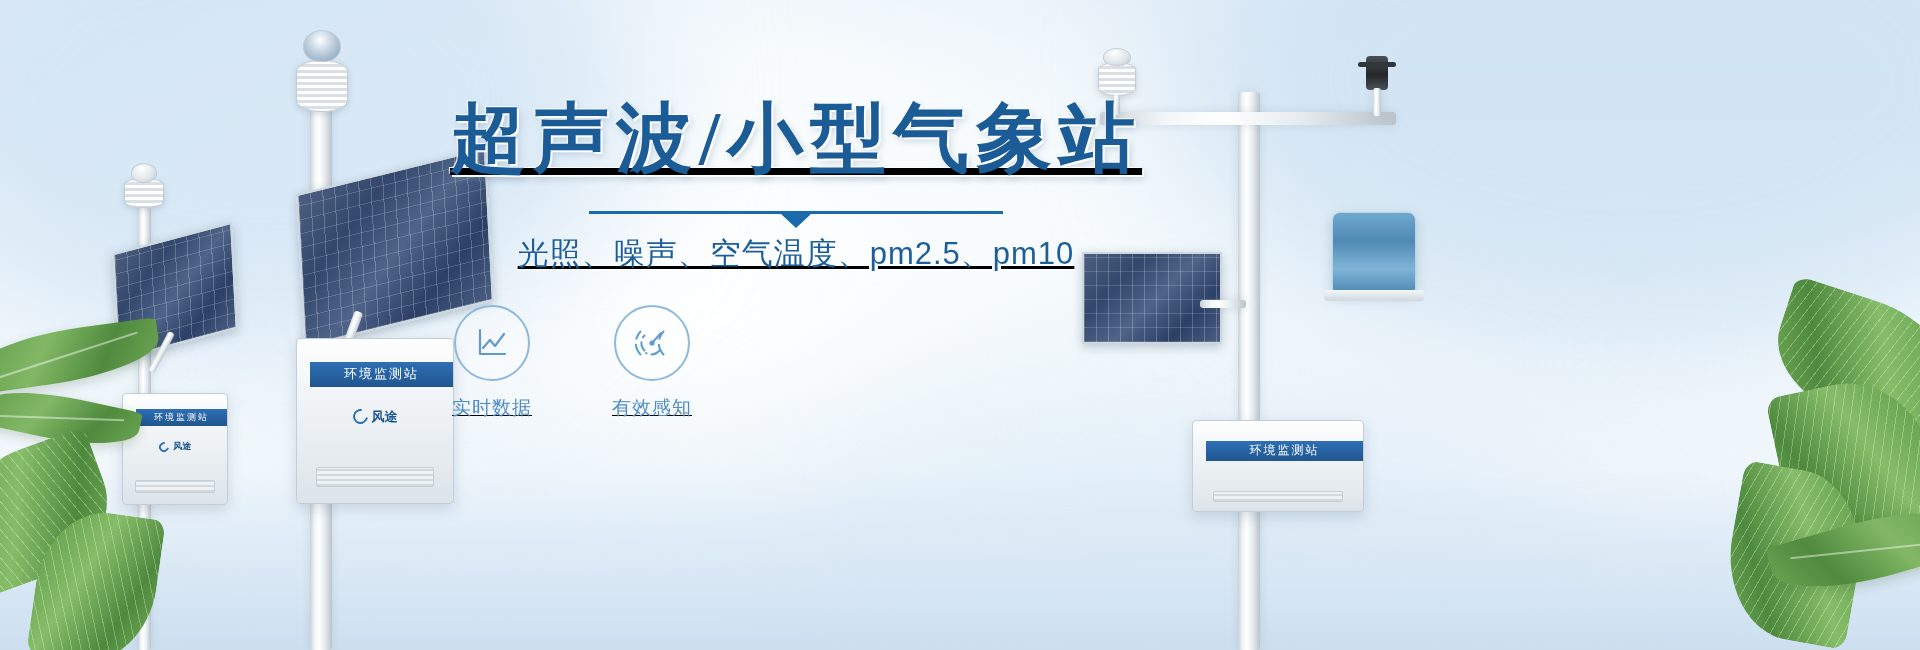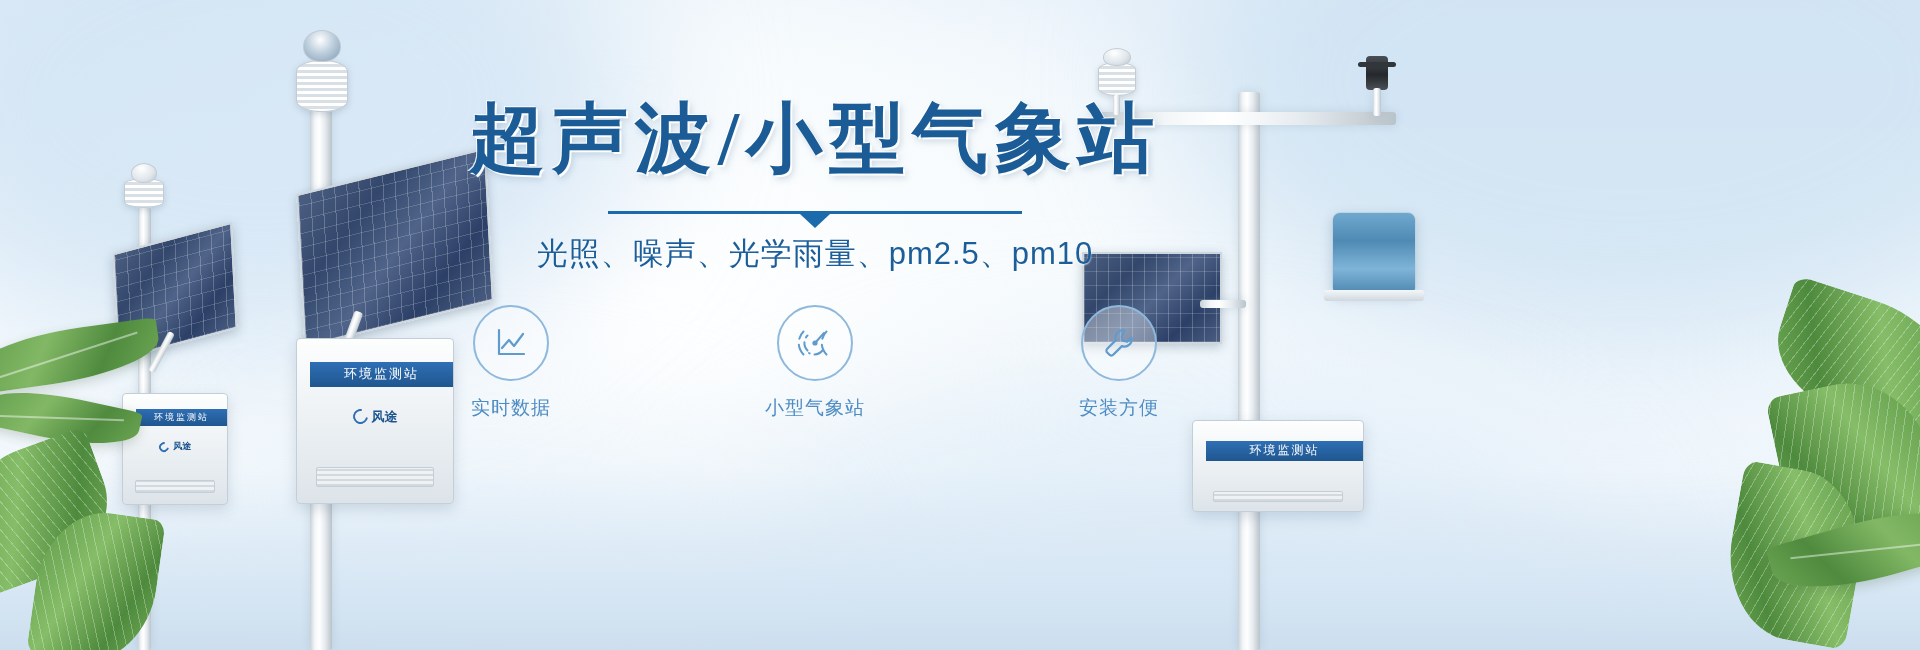--- a/index.html
+++ b/index.html
@@ -106,24 +106,25 @@
     position:absolute;
     background:
       repeating-linear-gradient(70deg, rgba(255,255,255,.28) 0 1px, rgba(0,0,0,0) 1px 9px),
       linear-gradient(115deg,#5d9a48 0%,#86bd68 40%,#4e8a3d 72%,#72ad57 100%);
     border-radius:55% 10% 55% 10%;
   }
 
   
   .content {
     position:absolute;
-    left:455px; top:96px;
+    left:436px; top:96px;
     width:720px;
     text-align:center;
     z-index:40;
+    text-decoration:underline;
   }
   .title {
     font-family:"Liberation Serif", serif;
     font-size:76px;
     font-weight:bold;
     color:#1b5c96;
     letter-spacing:7px;
     line-height:1.12;
     white-space:nowrap;
     text-shadow:
@@ -156,21 +157,21 @@
     color:#1c5e99;
     letter-spacing:1px;
     line-height:1.62;
     white-space:nowrap;
     text-shadow:0 1px 2px rgba(255,255,255,.9);
   }
 
   .features {
     margin-top:26px;
     display:flex;
-    justify-content:space-between;
+    justify-content:flex-start;
     gap:48px;
   }
   .feature { width:112px; text-align:center; }
   .fcircle {
     width:76px; height:76px; margin:0 auto;
     border:2px solid #8fb9dc;
     border-radius:50%;
     display:flex; align-items:center; justify-content:center;
     background:rgba(255,255,255,.35);
   }
@@ -273,21 +274,21 @@
 
   <div class="content">
 
     <div class="title">超声波/小型气象站</div>
 
     <div class="divider">
       <div class="rule"></div>
       <div class="arrow"></div>
     </div>
 
-    <div class="sub" style="margin-top:4px;">光照、噪声、光学雨量、pm2.5、pm10</div>
+    <div class="sub" style="margin-top:4px;">光照、噪声、空气温度、pm2.5、pm10</div>
 
     <div class="features">
 
       <div class="feature">
         <div class="fcircle">
           <svg width="40" height="40" viewBox="0 0 40 40" fill="none" stroke="#5f9bcd" stroke-width="2.2" stroke-linecap="round" stroke-linejoin="round">
             <polyline points="8,7 8,31 33,31"></polyline>
             <polyline points="11,25 18,17 23,23 32,11"></polyline>
           </svg>
         </div>
@@ -298,29 +299,21 @@
         <div class="fcircle">
           <svg width="40" height="40" viewBox="0 0 40 40" fill="none" stroke="#5f9bcd" stroke-width="2" stroke-linecap="round">
             <circle cx="20" cy="20" r="2.6" fill="#5f9bcd" stroke="none"></circle>
             <path d="M20 20 L29 10"></path>
             <path d="M12.5 27.5 A10.6 10.6 0 0 1 12.5 12.5" stroke-dasharray="9 5"></path>
             <path d="M27.5 27.5 A10.6 10.6 0 0 1 14 30" stroke-dasharray="9 5"></path>
             <path d="M8.5 31.5 A16.3 16.3 0 0 1 8.5 8.5" stroke-dasharray="11 6"></path>
             <path d="M31.5 31.5 A16.3 16.3 0 0 1 31.5 8.5" stroke-dasharray="11 6"></path>
           </svg>
         </div>
-        <div class="flabel">小型气象站</div>
+        <div class="flabel">有效感知</div>
       </div>
 
 
-      <div class="feature">
-        <div class="fcircle">
-          <svg width="40" height="40" viewBox="0 0 40 40" fill="none" stroke="#5f9bcd" stroke-width="2.2" stroke-linecap="round" stroke-linejoin="round">
-            <path d="M25.5 7.5a7.3 7.3 0 0 0-8.6 9.6L8.2 25.8a2.6 2.6 0 0 0 0 3.7l2.3 2.3a2.6 2.6 0 0 0 3.7 0l8.7-8.7a7.3 7.3 0 0 0 9.6-8.6l-4.3 4.3-4.4-1-1-4.4z"></path>
-          </svg>
-        </div>
-        <div class="flabel">安装方便</div>
-      </div>
 
     </div>
   </div>
 
 </div>
 
 </body></html>

